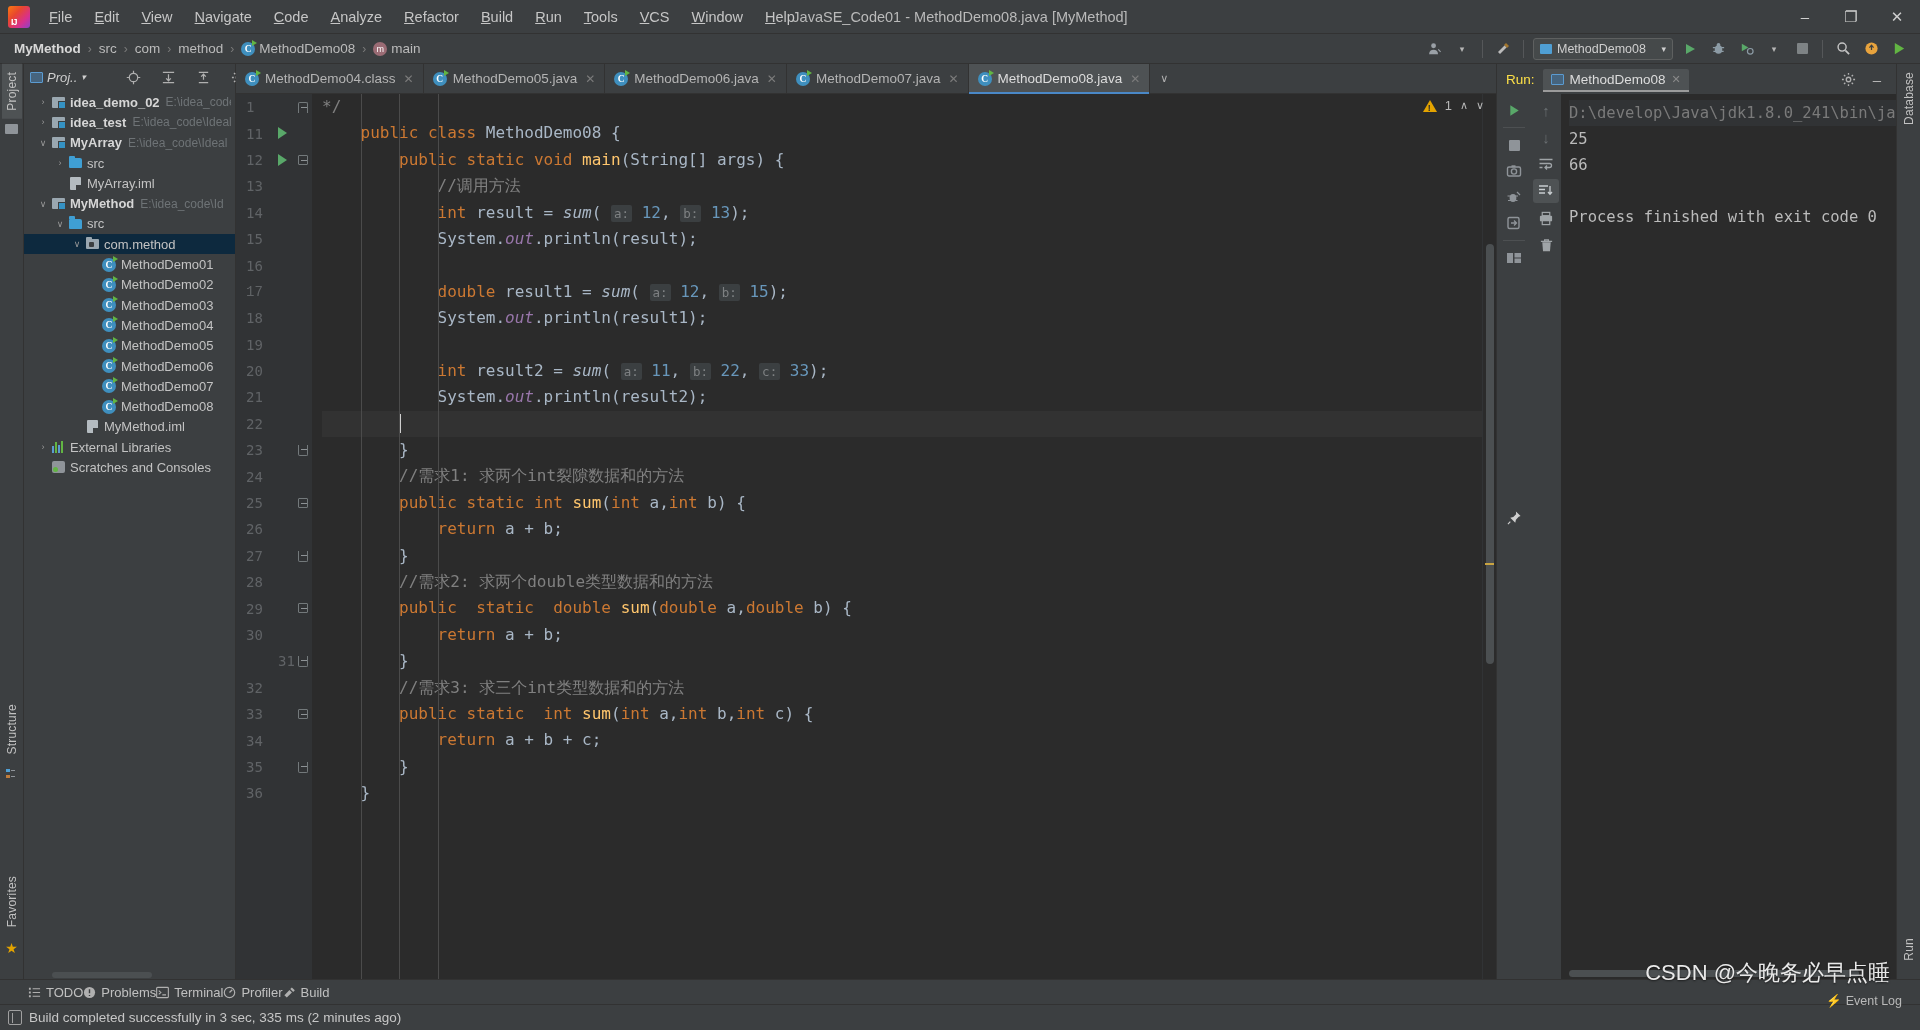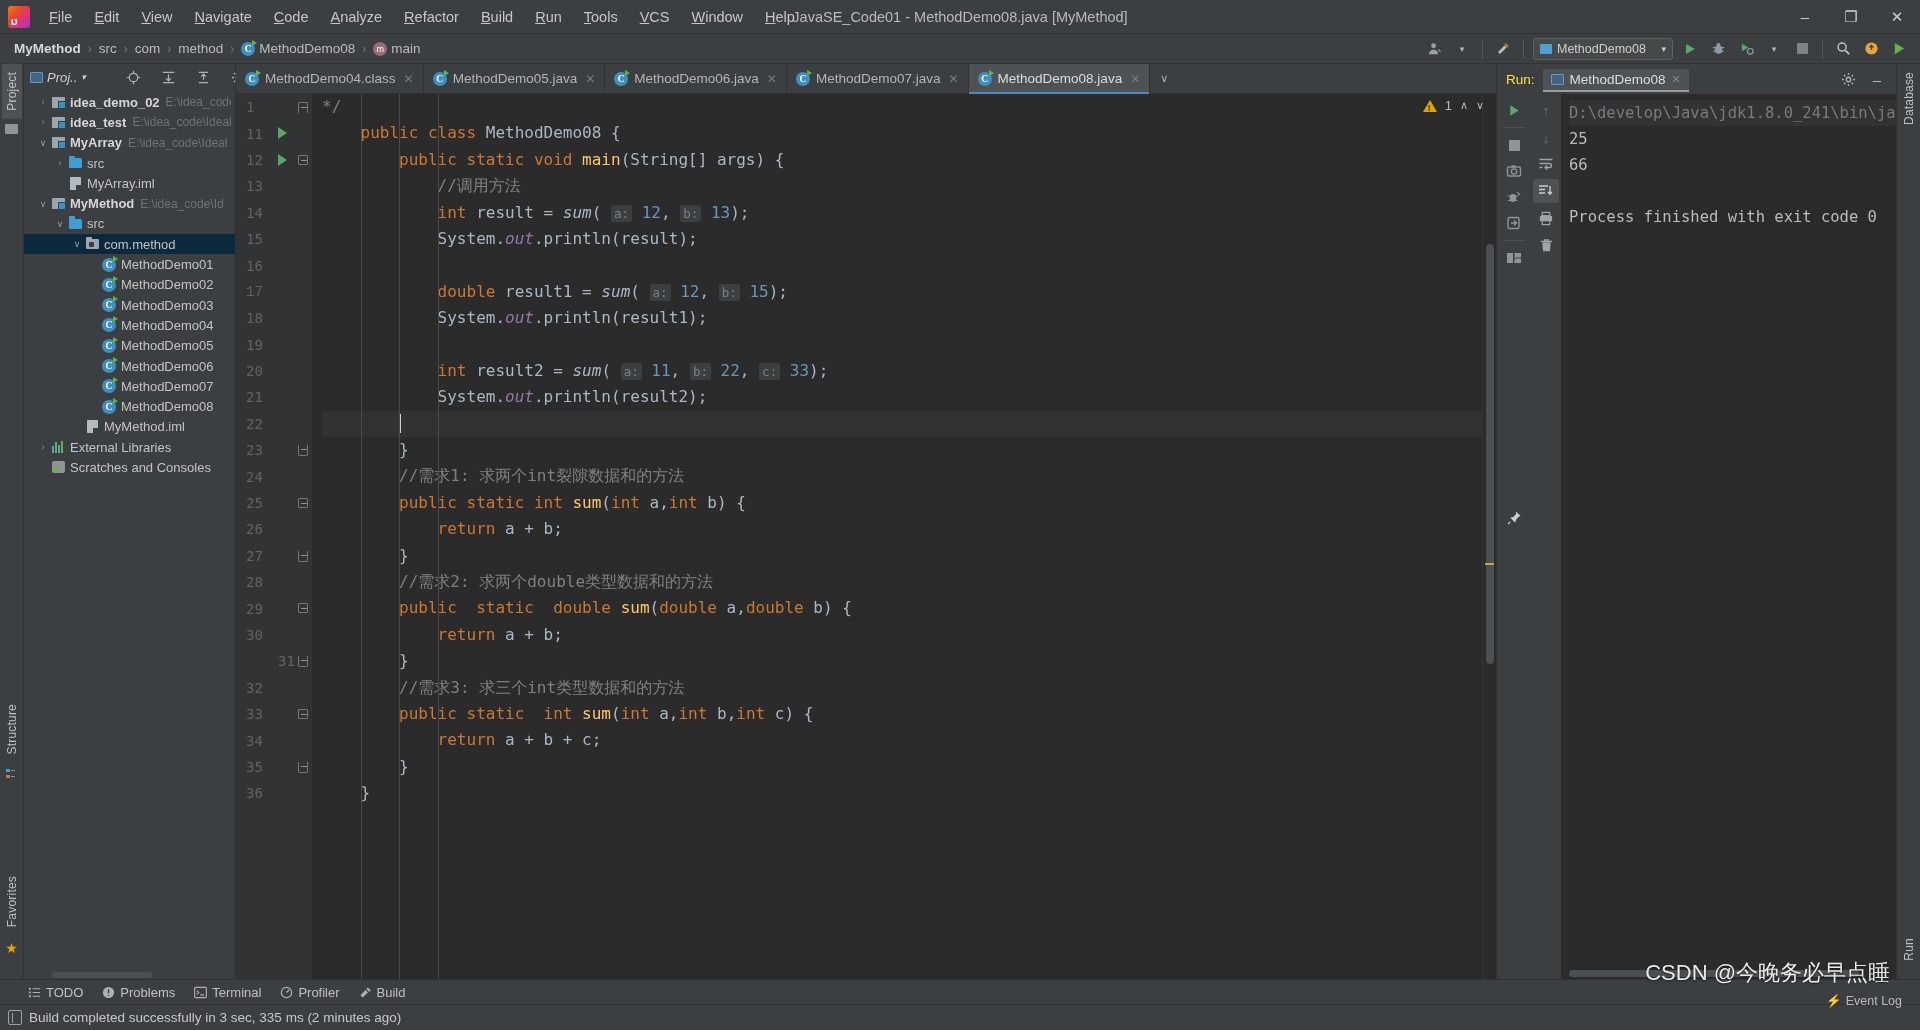--- a/index.html
+++ b/index.html
@@ -177,21 +177,21 @@
   .cl { font-family:"DejaVu Sans Mono", monospace; font-size: 15.5px; color:#bbbbbb; line-height: 26px; white-space:pre;}
   .cl.path { color:#7a7a7a; background:#313335; display:inline-block; padding-right:3px;}
   .hsb { position:absolute; left:8px; right:8px; bottom:2px; height:7px; background:#2b2b2b;}
   .hsb i { position:absolute; left:0; height:7px; background:#4b4f51; border-radius:4px;}
 
   
   .rightrail { width: 24px; background:#3c3f41; border-left:1px solid #323232; display:flex;
     flex-direction:column; align-items:center; flex:none; position:relative;}
 
   
-  .bottombar { height: 25px; background:#3c3f41; display:flex; align-items:center; gap: 19px;
+  .bottombar { height: 25px; background:#3c3f41; display:flex; align-items:center; gap: 0;
     padding-left: 28px; flex:none; border-top:1px solid #323232; }
   .bb { display:flex; align-items:center; gap:5px; font-size:13px; color:#c0c0c0;}
   .statusbar { height: 26px; background:#3c3f41; display:flex; align-items:center; gap:7px;
     padding-left: 8px; flex:none; border-top:1px solid #323232;}
   .statusbar .txt { font-size:13.5px; color:#c7c7c7;}
   .sb-ic { width:14px;height:15px;border:1px solid #a0a0a0;border-radius:2px;position:relative;}
   .sb-ic::after{content:"";position:absolute;left:3px;top:2px;width:1px;height:10px;background:#a0a0a0;}
 
   .watermark { position:absolute; right: 30px; bottom: 42px; font-size: 22px; color: #e9e9e9;
     font-family:"Liberation Sans",sans-serif; text-shadow: 0 1px 2px rgba(0,0,0,.55); z-index: 50;}

